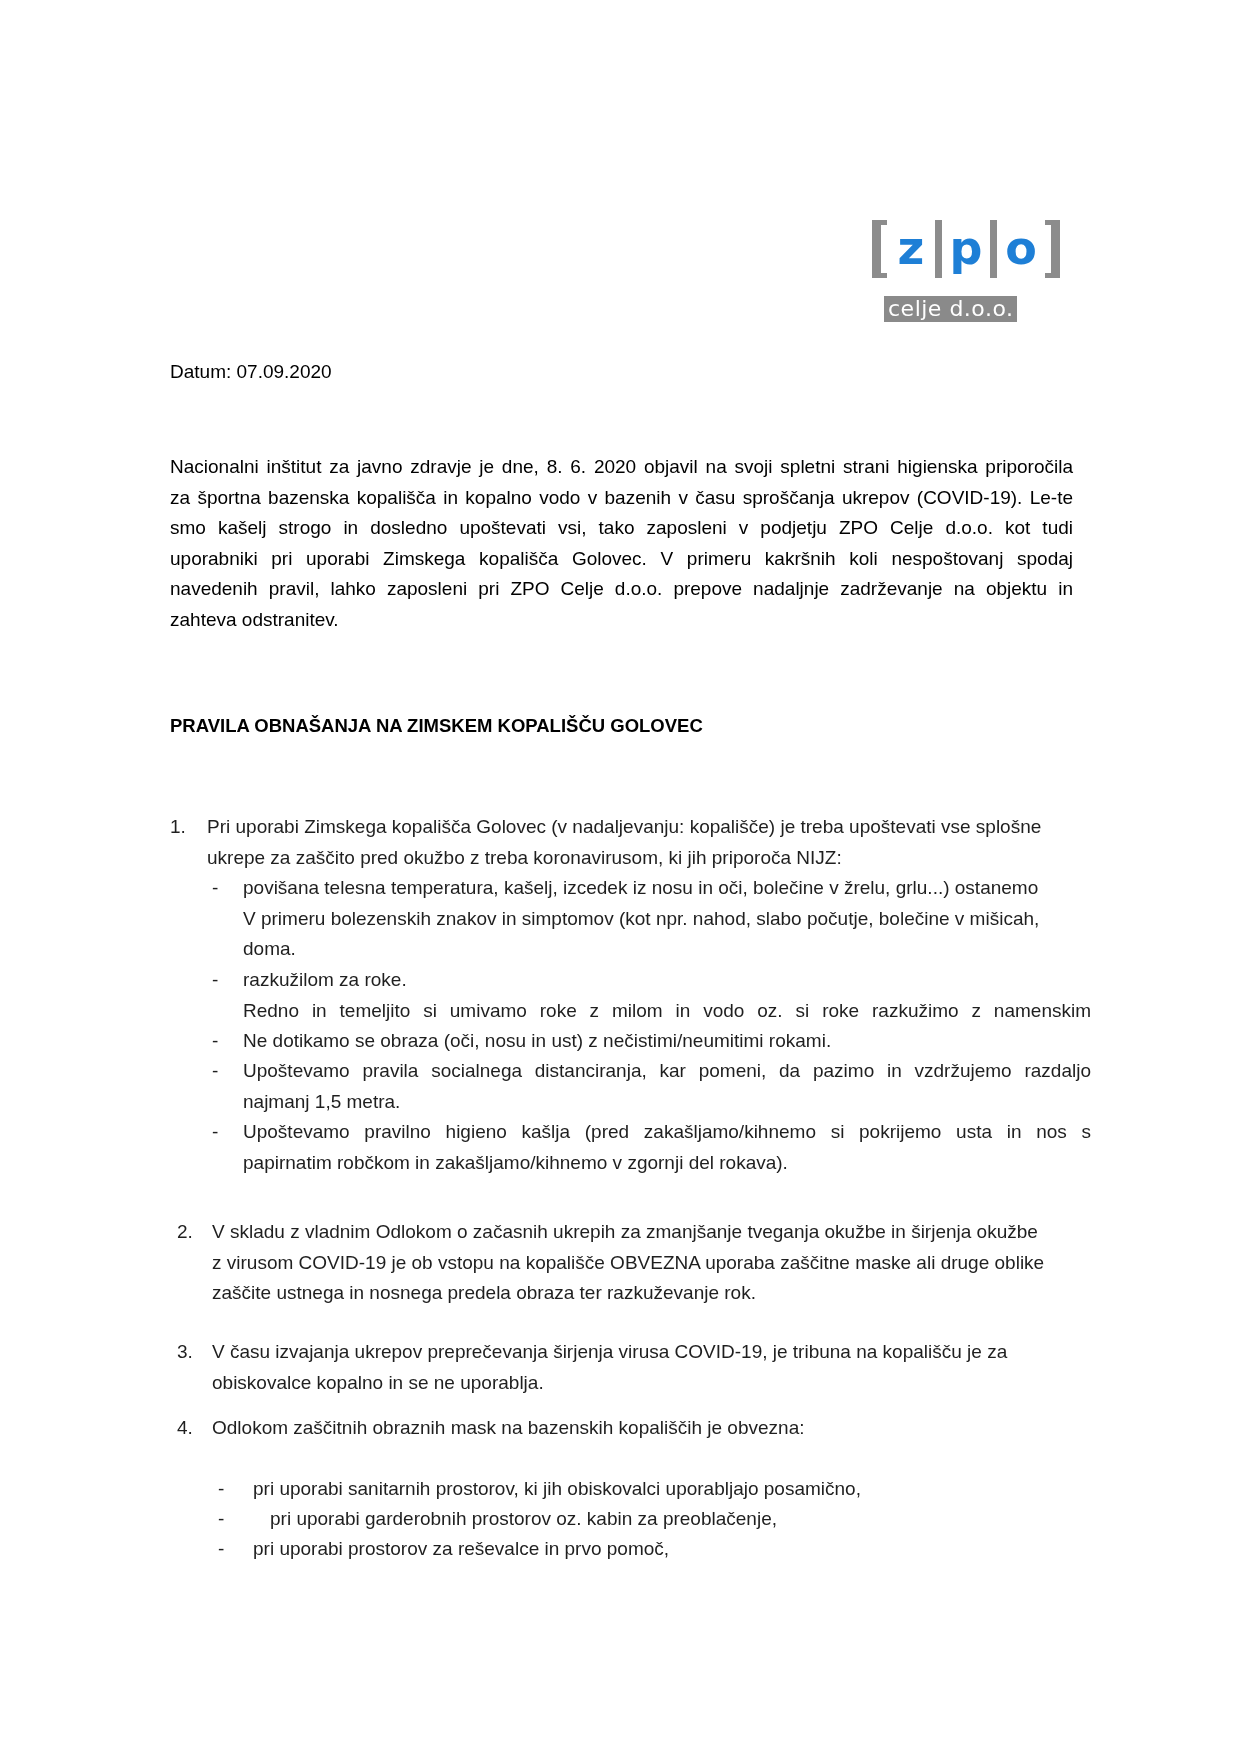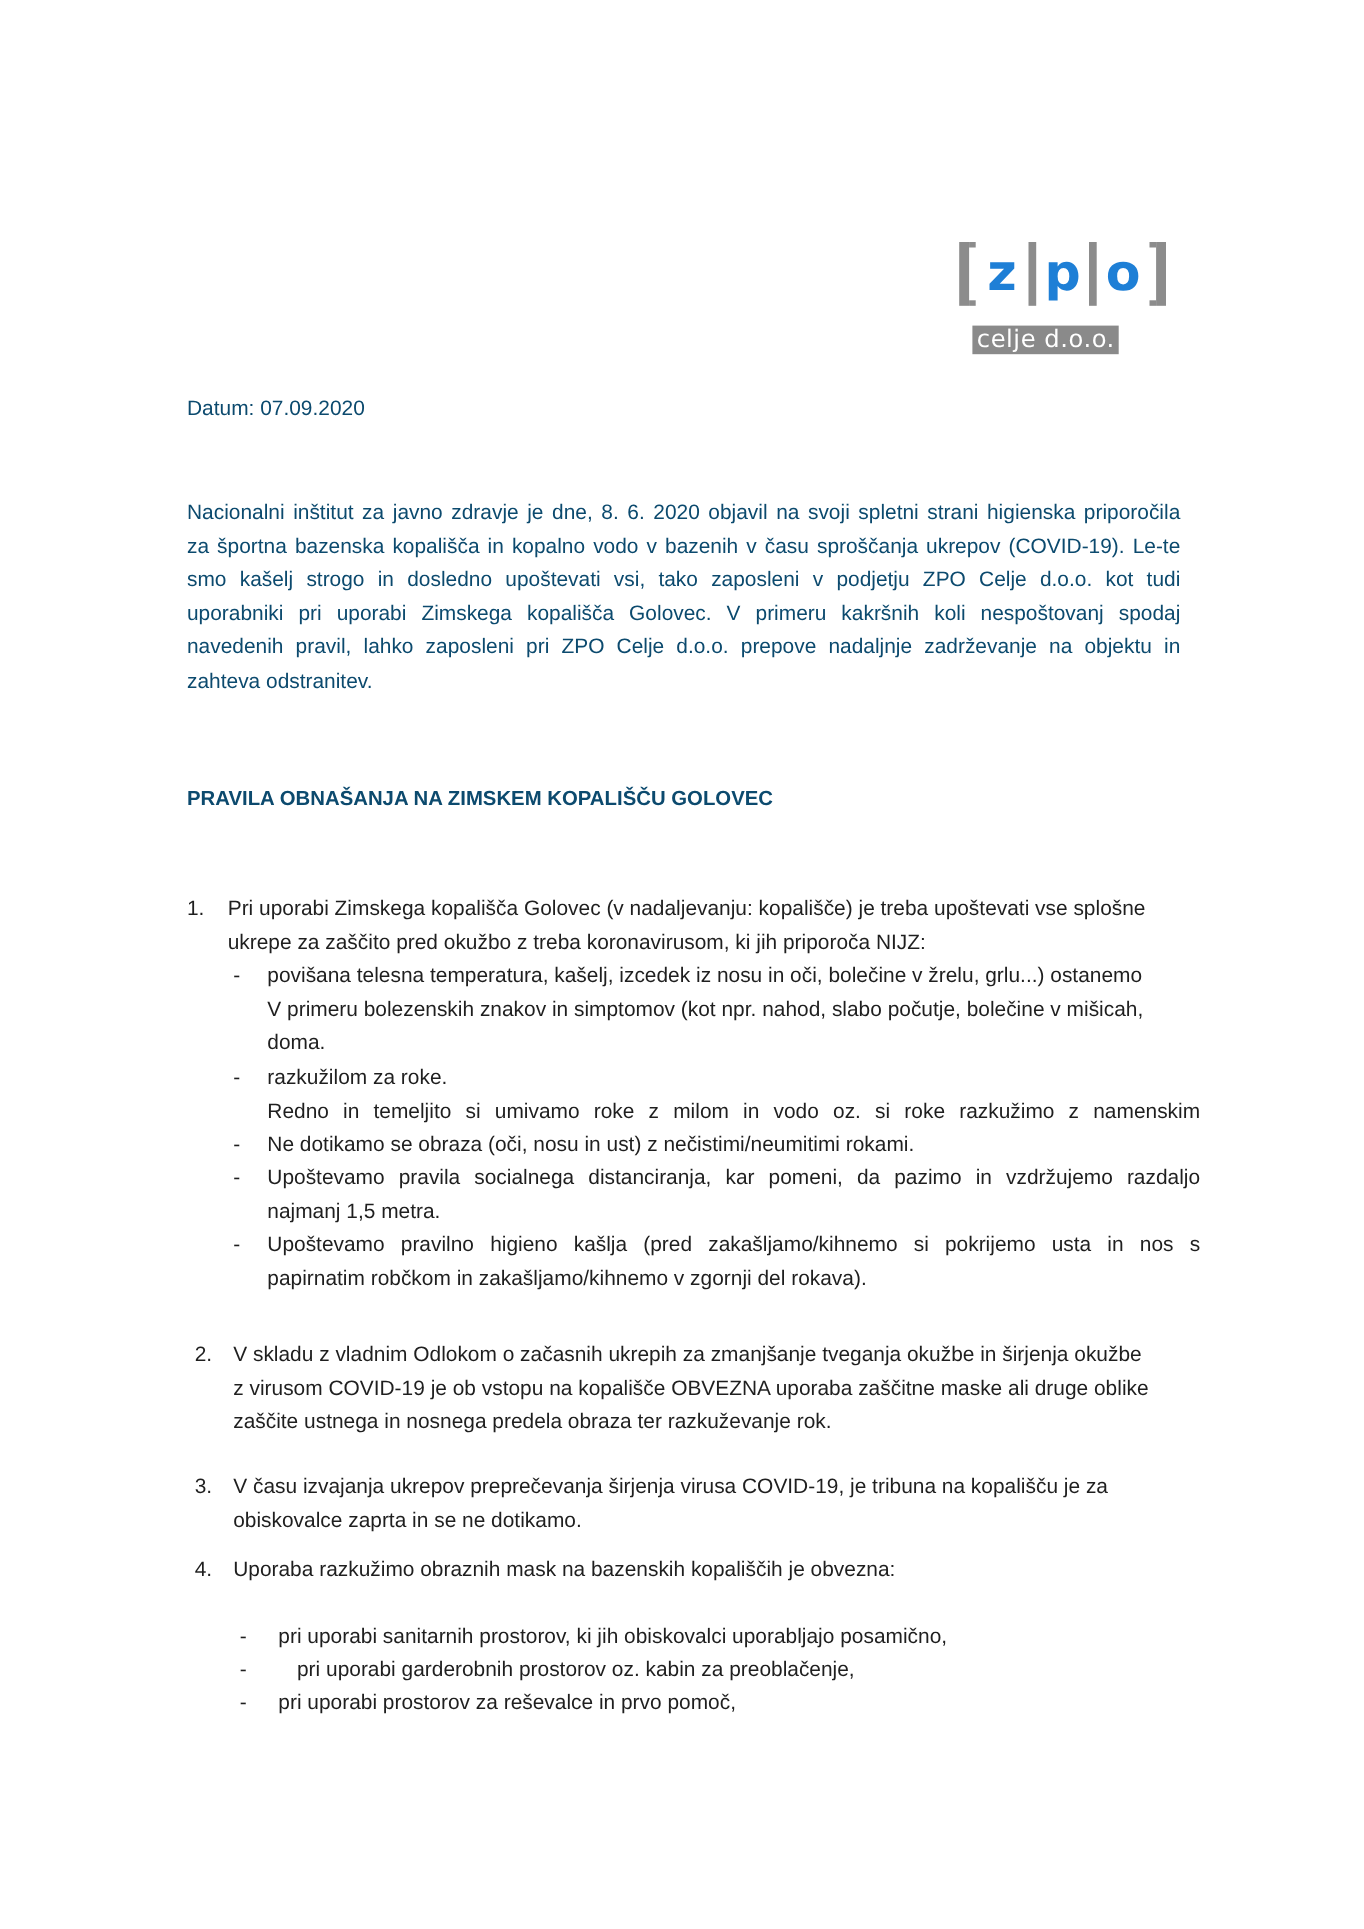--- a/index.html
+++ b/index.html
@@ -29,21 +29,21 @@
   }
   .logo-letter.first { margin-left: 12px; }
   .logo-letter.last { margin-right: 12px; }
   .logo-sub {
     position: absolute; left: 12px; top: 76px; height: 26px; padding: 0 4px;
     background: #8a8a8a; color: #ffffff;
     font-family: "DejaVu Sans", sans-serif; font-size: 22px; line-height: 26px; letter-spacing: 0.5px;
   }
 
   
-  .txt { position: absolute; font-size: 19px; line-height: 27px; color: #0c4a6e; }
+  .txt { position: absolute; font-size: 19px; line-height: 27px; color: #000000; }
   .date { left: 170px; top: 358px; }
   .intro { left: 170px; top: 452px; width: 903px; text-align: justify; text-align-last: left; line-height: 30.5px; }
   .intro-line { display: block; text-align: justify; text-align-last: justify; }
   .intro-line.last { text-align-last: left; }
 
   .title { left: 170px; top: 712px; width: 903px; text-align: left; font-weight: bold; font-size: 18.5px; }
 
   .num { position: absolute; font-size: 19px; line-height: 30px; }
   .item-text { position: absolute; font-size: 19px; line-height: 30.5px; width: 880px; }
   .item-text .line { display: block; white-space: nowrap; }
@@ -122,26 +122,26 @@
   <div class="num" style="left:177px; top:1217px;">2.</div>
   <div class="item-text" style="left:212px; top:1217px; width:862px;">
     <span class="line">V skladu z vladnim Odlokom o začasnih ukrepih za zmanjšanje tveganja okužbe in širjenja okužbe</span>
     <span class="line">z virusom COVID-19  je ob vstopu na kopališče OBVEZNA uporaba zaščitne maske ali druge oblike</span>
     <span class="line">zaščite ustnega in nosnega predela obraza ter razkuževanje rok.</span>
   </div>
 
   <div class="num" style="left:177px; top:1337px;">3.</div>
   <div class="item-text" style="left:212px; top:1337px; width:862px;">
     <span class="line">V času izvajanja ukrepov preprečevanja širjenja virusa COVID-19, je tribuna na kopališču je za</span>
-    <span class="line">obiskovalce zaprta in se ne dotikamo.</span>
+    <span class="line">obiskovalce kopalno in se ne uporablja.</span>
   </div>
 
   <div class="num" style="left:177px; top:1413px;">4.</div>
   <div class="item-text" style="left:212px; top:1413px; width:862px;">
-    <span class="line">Uporaba razkužimo obraznih mask na bazenskih kopališčih je obvezna:</span>
+    <span class="line">Odlokom zaščitnih obraznih mask na bazenskih kopališčih je obvezna:</span>
   </div>
 
   <div class="dash" style="left:218px; top:1474px;">-</div>
   <div class="bullet-text" style="left:253px; top:1474px;">
     <span class="line">pri uporabi sanitarnih prostorov, ki jih obiskovalci uporabljajo posamično,</span>
   </div>
   <div class="dash" style="left:218px; top:1504px;">-</div>
   <div class="bullet-text" style="left:257px; top:1504px;margin-left:13px;">
     <span class="line">pri uporabi garderobnih prostorov oz. kabin za preoblačenje,</span>
   </div>

